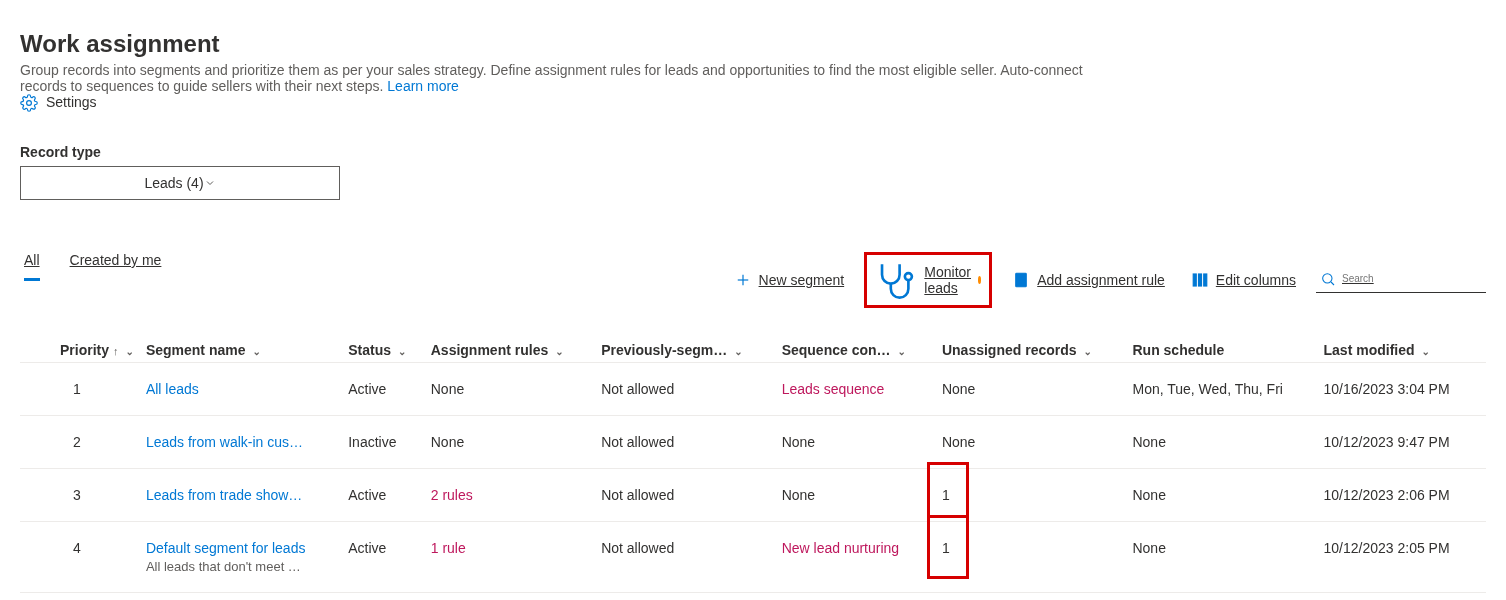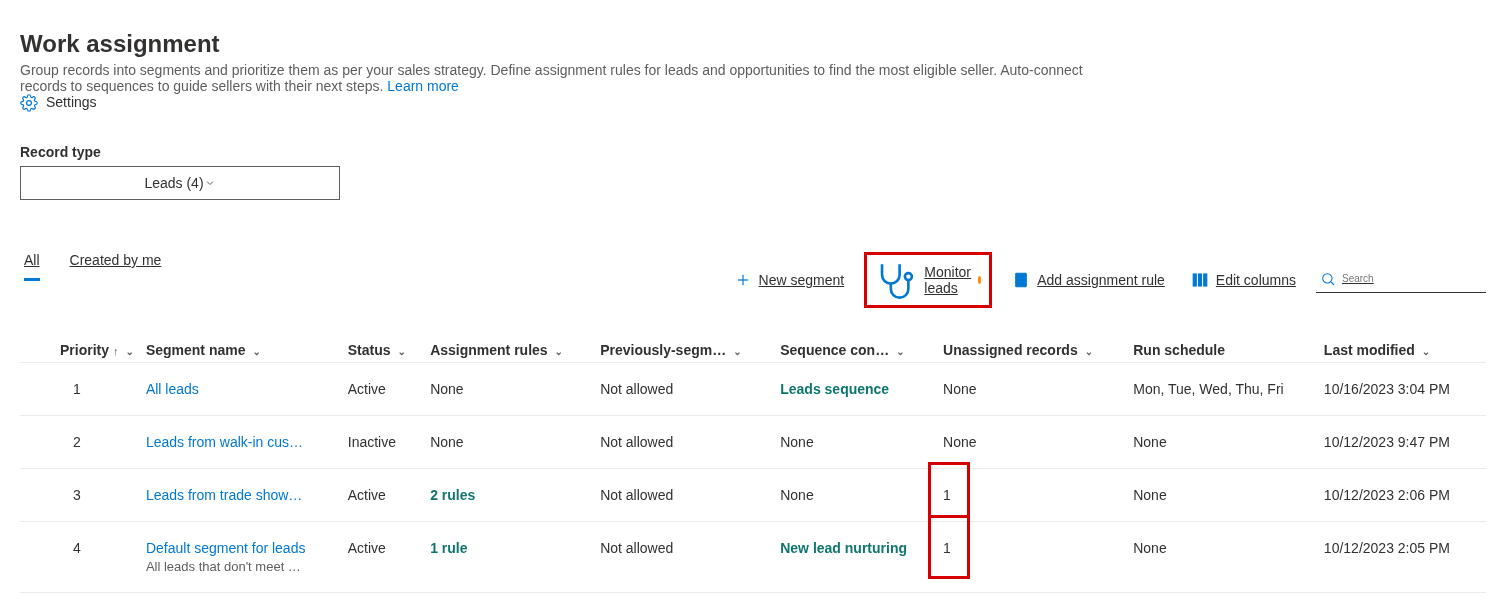--- a/index.html
+++ b/index.html
@@ -37,21 +37,21 @@
 
     .grid { width:100%; margin-top:20px; border-collapse:collapse;}
     .grid thead th { text-align:left; font-size:14px; font-weight:600; padding:14px 12px 4px 0; white-space:nowrap; color:#323130; border-bottom:1px solid #edebe9;}
     .grid thead th .arrow { font-size:11px; margin-left:4px; color:#605e5c;}
     .grid thead th .chev { font-size:10px; margin-left:7px; color:#605e5c;}
     .grid thead th.col-priority { padding-left:40px;}
     .grid td { padding:18px 12px 18px 0; border-bottom:1px solid #edebe9; font-size:14px; vertical-align:top;}
     .priority-cell { padding-left:40px; text-align:center; width:110px;}
     .seg-name { color:#0078d4; cursor:pointer;}
     .seg-sub { color:#605e5c; font-size:13px; margin-top:3px;}
-    .link { color:#0f766e; cursor:pointer;font-weight:bold;}
+    .link { color:#be185d; cursor:pointer;}
     .ellip { white-space:nowrap; overflow:hidden; text-overflow:ellipsis; max-width:160px;}
     .badge-stack { position:relative;}
     .badge-inner { position:absolute; left:-15px; top:-25px; border:3px solid #d60000; width:42px; display:flex; justify-content:center; align-items:center;}
     .row3 .badge-inner { height:62px; border-bottom:none;}
     .row4 .badge-inner { height:64px;}
     .badge-val { position:relative; z-index:1;}
   </style>
 </head>
 <body>
 

